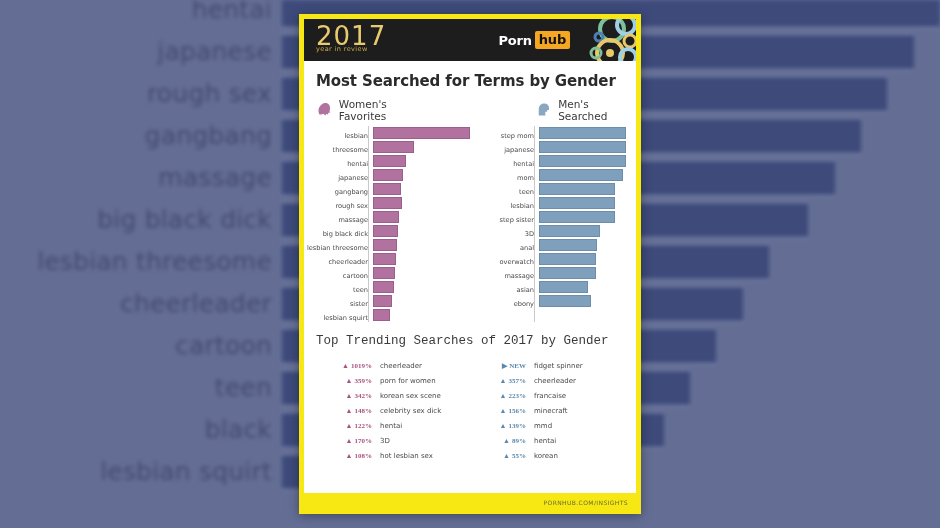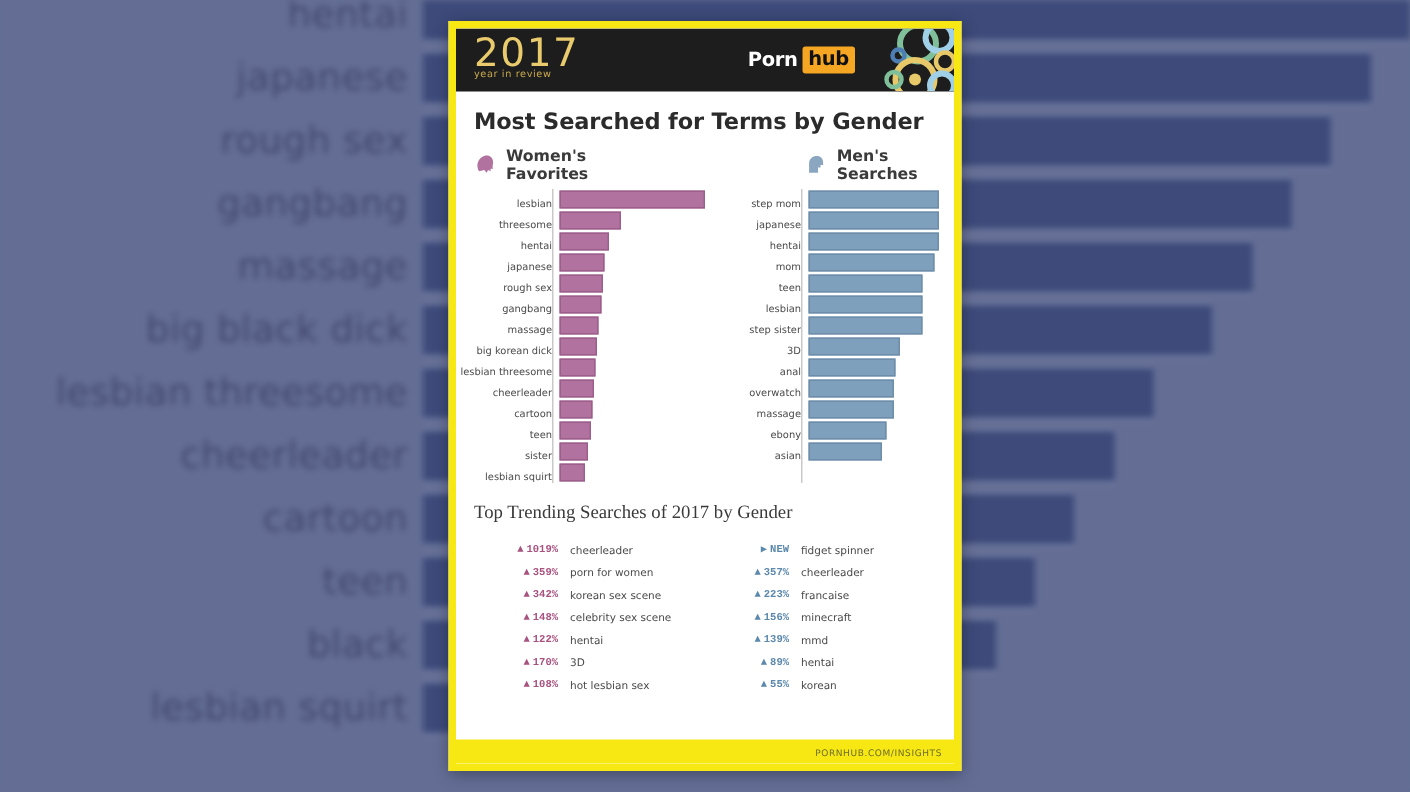--- a/index.html
+++ b/index.html
@@ -87,21 +87,21 @@
 
   
   .main-title{
     font-size:15px;font-weight:bold;color:#2b2b2b;
     margin:11px 16px 0 12px;letter-spacing:-.1px;
     font-family:"DejaVu Sans", sans-serif;
   }
   .legend-row{
     display:flex;margin:8px 0 4px 12px;
   }
-  .legend-item{display:flex;align-items:center;font-weight:bold;}
+  .legend-item{display:flex;align-items:center;}
   .legend-item.men{margin-left:104px;}
   .legend-txt{
     font-size:10.5px;color:#3a3a3a;margin-left:6px;
     font-family:"DejaVu Sans", sans-serif;
   }
 
   
   .charts{display:flex;margin-top:3px;}
   .chart{width:50%;position:relative;}
   .crow{display:flex;align-items:flex-end;height:14px;}
@@ -117,29 +117,29 @@
   }
   .chart.women .cbar{background:#b1729f;border:1px solid #9c5f8b;}
   .chart.men   .cbar{background:#7fa0bd;border:1px solid #6d8da9;}
   .axis{
     position:absolute;left:64px;top:0;bottom:0;width:1px;background:#c9c9c9;
   }
 
   
   .trend-title{
     font-size:12.5px;color:#3a3a3a;margin:12px 0 0 12px;
-    font-family:Liberation Serif, serif;
+    font-family:Liberation Mono, monospace;
   }
   .trend-cols{display:flex;margin-top:10px;padding:0 12px;}
   .trend-col{width:50%;}
   .trow{display:flex;align-items:center;height:15px;}
   .tpct{
     width:56px;text-align:right;padding-right:8px;
     font-size:7px;font-weight:bold;white-space:nowrap;
-    font-family:Liberation Mono, monospace;
+    font-family:Liberation Serif, serif;
   }
   .trend-col.women .tpct{color:#a8527f;}
   .trend-col.men   .tpct{color:#5b88ad;}
   .tterm{
     font-size:7px;color:#4a4a4a;white-space:nowrap;
     font-family:"DejaVu Sans", sans-serif;
   }
   .tri{font-size:7px;margin-right:2px;}
 
   .footer{
@@ -261,21 +261,21 @@
     <div class="legend-item women">
       <svg width="18" height="18" viewBox="0 0 18 18">
         <path d="M4 14 C2 11 2 6 6 3 C10 0 15 2 15 7 C15 9 14 10 15 12 L13 12 L13 14 L11 13 L10 15 L8 13 Z" fill="#b1729f"></path>
       </svg>
       <span class="legend-txt">Women's Favorites</span>
     </div>
     <div class="legend-item men">
       <svg width="18" height="18" viewBox="0 0 18 18">
         <path d="M4 15 L4 8 C4 4 7 2 10 2 C13 2 15 4 15 7 L15 9 L13 9 L13 11 L11 11 L11 15 Z" fill="#8aa6c0"></path>
       </svg>
-      <span class="legend-txt">Men's Searches</span>
+      <span class="legend-txt">Men's Searched</span>
     </div>
   </div>
 
   <div class="charts">
     <div class="chart women" id="chart-women">
       <div class="axis"></div>
     <div class="crow">
           <div class="clabel">lesbian</div>
           <div class="cbarwrap">
             <div class="cbar" style="width: 100%;"></div>
@@ -293,39 +293,39 @@
             <div class="cbar" style="width: 34%;"></div>
           </div>
         </div>
         <div class="crow">
           <div class="clabel">japanese</div>
           <div class="cbarwrap">
             <div class="cbar" style="width: 31%;"></div>
           </div>
         </div>
         <div class="crow">
+          <div class="clabel">gangbang</div>
+          <div class="cbarwrap">
+            <div class="cbar" style="width: 29%;"></div>
+          </div>
+        </div>
+        <div class="crow">
           <div class="clabel">rough sex</div>
           <div class="cbarwrap">
             <div class="cbar" style="width: 30%;"></div>
           </div>
         </div>
         <div class="crow">
-          <div class="clabel">gangbang</div>
-          <div class="cbarwrap">
-            <div class="cbar" style="width: 29%;"></div>
-          </div>
-        </div>
-        <div class="crow">
           <div class="clabel">massage</div>
           <div class="cbarwrap">
             <div class="cbar" style="width: 27%;"></div>
           </div>
         </div>
         <div class="crow">
-          <div class="clabel">big korean dick</div>
+          <div class="clabel">big black dick</div>
           <div class="cbarwrap">
             <div class="cbar" style="width: 26%;"></div>
           </div>
         </div>
         <div class="crow">
           <div class="clabel">lesbian threesome</div>
           <div class="cbarwrap">
             <div class="cbar" style="width: 25%;"></div>
           </div>
         </div>
@@ -422,29 +422,29 @@
             <div class="cbar" style="width: 59%;"></div>
           </div>
         </div>
         <div class="crow">
           <div class="clabel">massage</div>
           <div class="cbarwrap">
             <div class="cbar" style="width: 59%;"></div>
           </div>
         </div>
         <div class="crow">
+          <div class="clabel">asian</div>
+          <div class="cbarwrap">
+            <div class="cbar" style="width: 50%;"></div>
+          </div>
+        </div>
+        <div class="crow">
           <div class="clabel">ebony</div>
           <div class="cbarwrap">
             <div class="cbar" style="width: 54%;"></div>
-          </div>
-        </div>
-        <div class="crow">
-          <div class="clabel">asian</div>
-          <div class="cbarwrap">
-            <div class="cbar" style="width: 50%;"></div>
           </div>
         </div>
       </div>
   </div>
 
   <div class="trend-title">Top Trending Searches of 2017 by Gender</div>
 
   <div class="trend-cols">
     <div class="trend-col women" id="trend-women">
         <div class="trow">
@@ -454,21 +454,21 @@
         <div class="trow">
           <div class="tpct"><span class="tri">▲</span><span>359%</span></div>
           <div class="tterm">porn for women</div>
         </div>
         <div class="trow">
           <div class="tpct"><span class="tri">▲</span><span>342%</span></div>
           <div class="tterm">korean sex scene</div>
         </div>
         <div class="trow">
           <div class="tpct"><span class="tri">▲</span><span>148%</span></div>
-          <div class="tterm">celebrity sex scene</div>
+          <div class="tterm">celebrity sex dick</div>
         </div>
         <div class="trow">
           <div class="tpct"><span class="tri">▲</span><span>122%</span></div>
           <div class="tterm">hentai</div>
         </div>
         <div class="trow">
           <div class="tpct"><span class="tri">▲</span><span>170%</span></div>
           <div class="tterm">3D</div>
         </div>
         <div class="trow">

